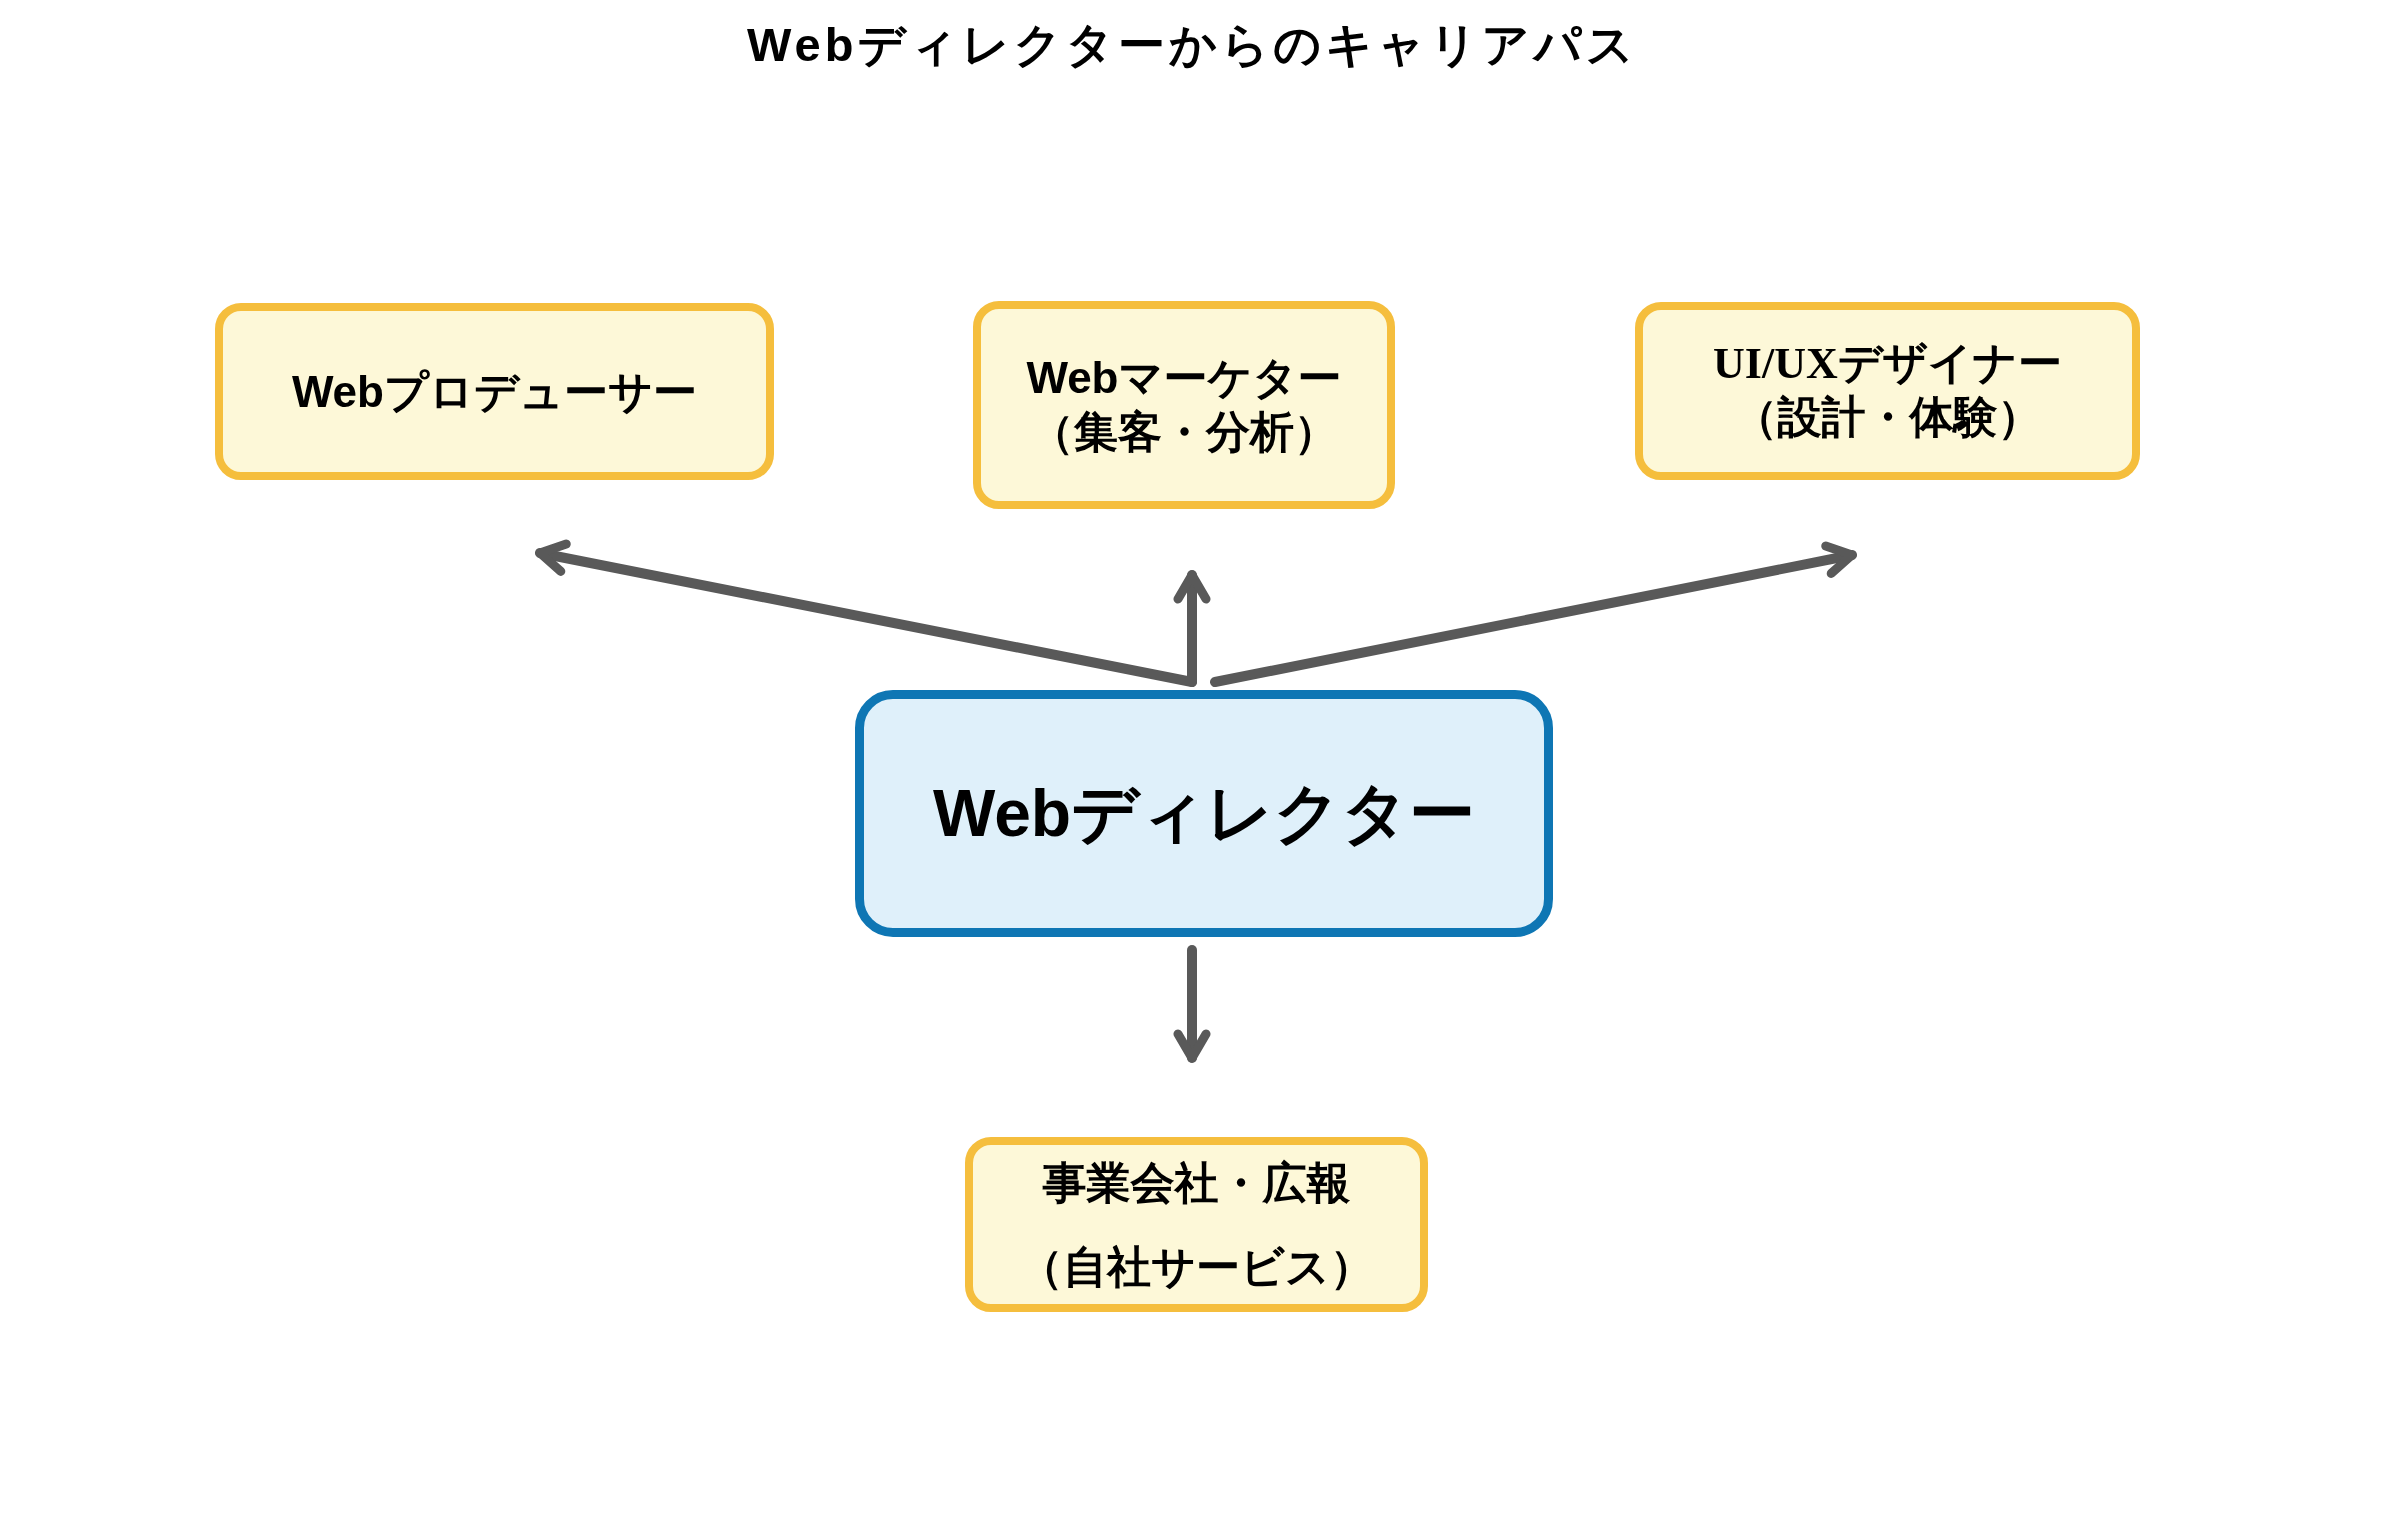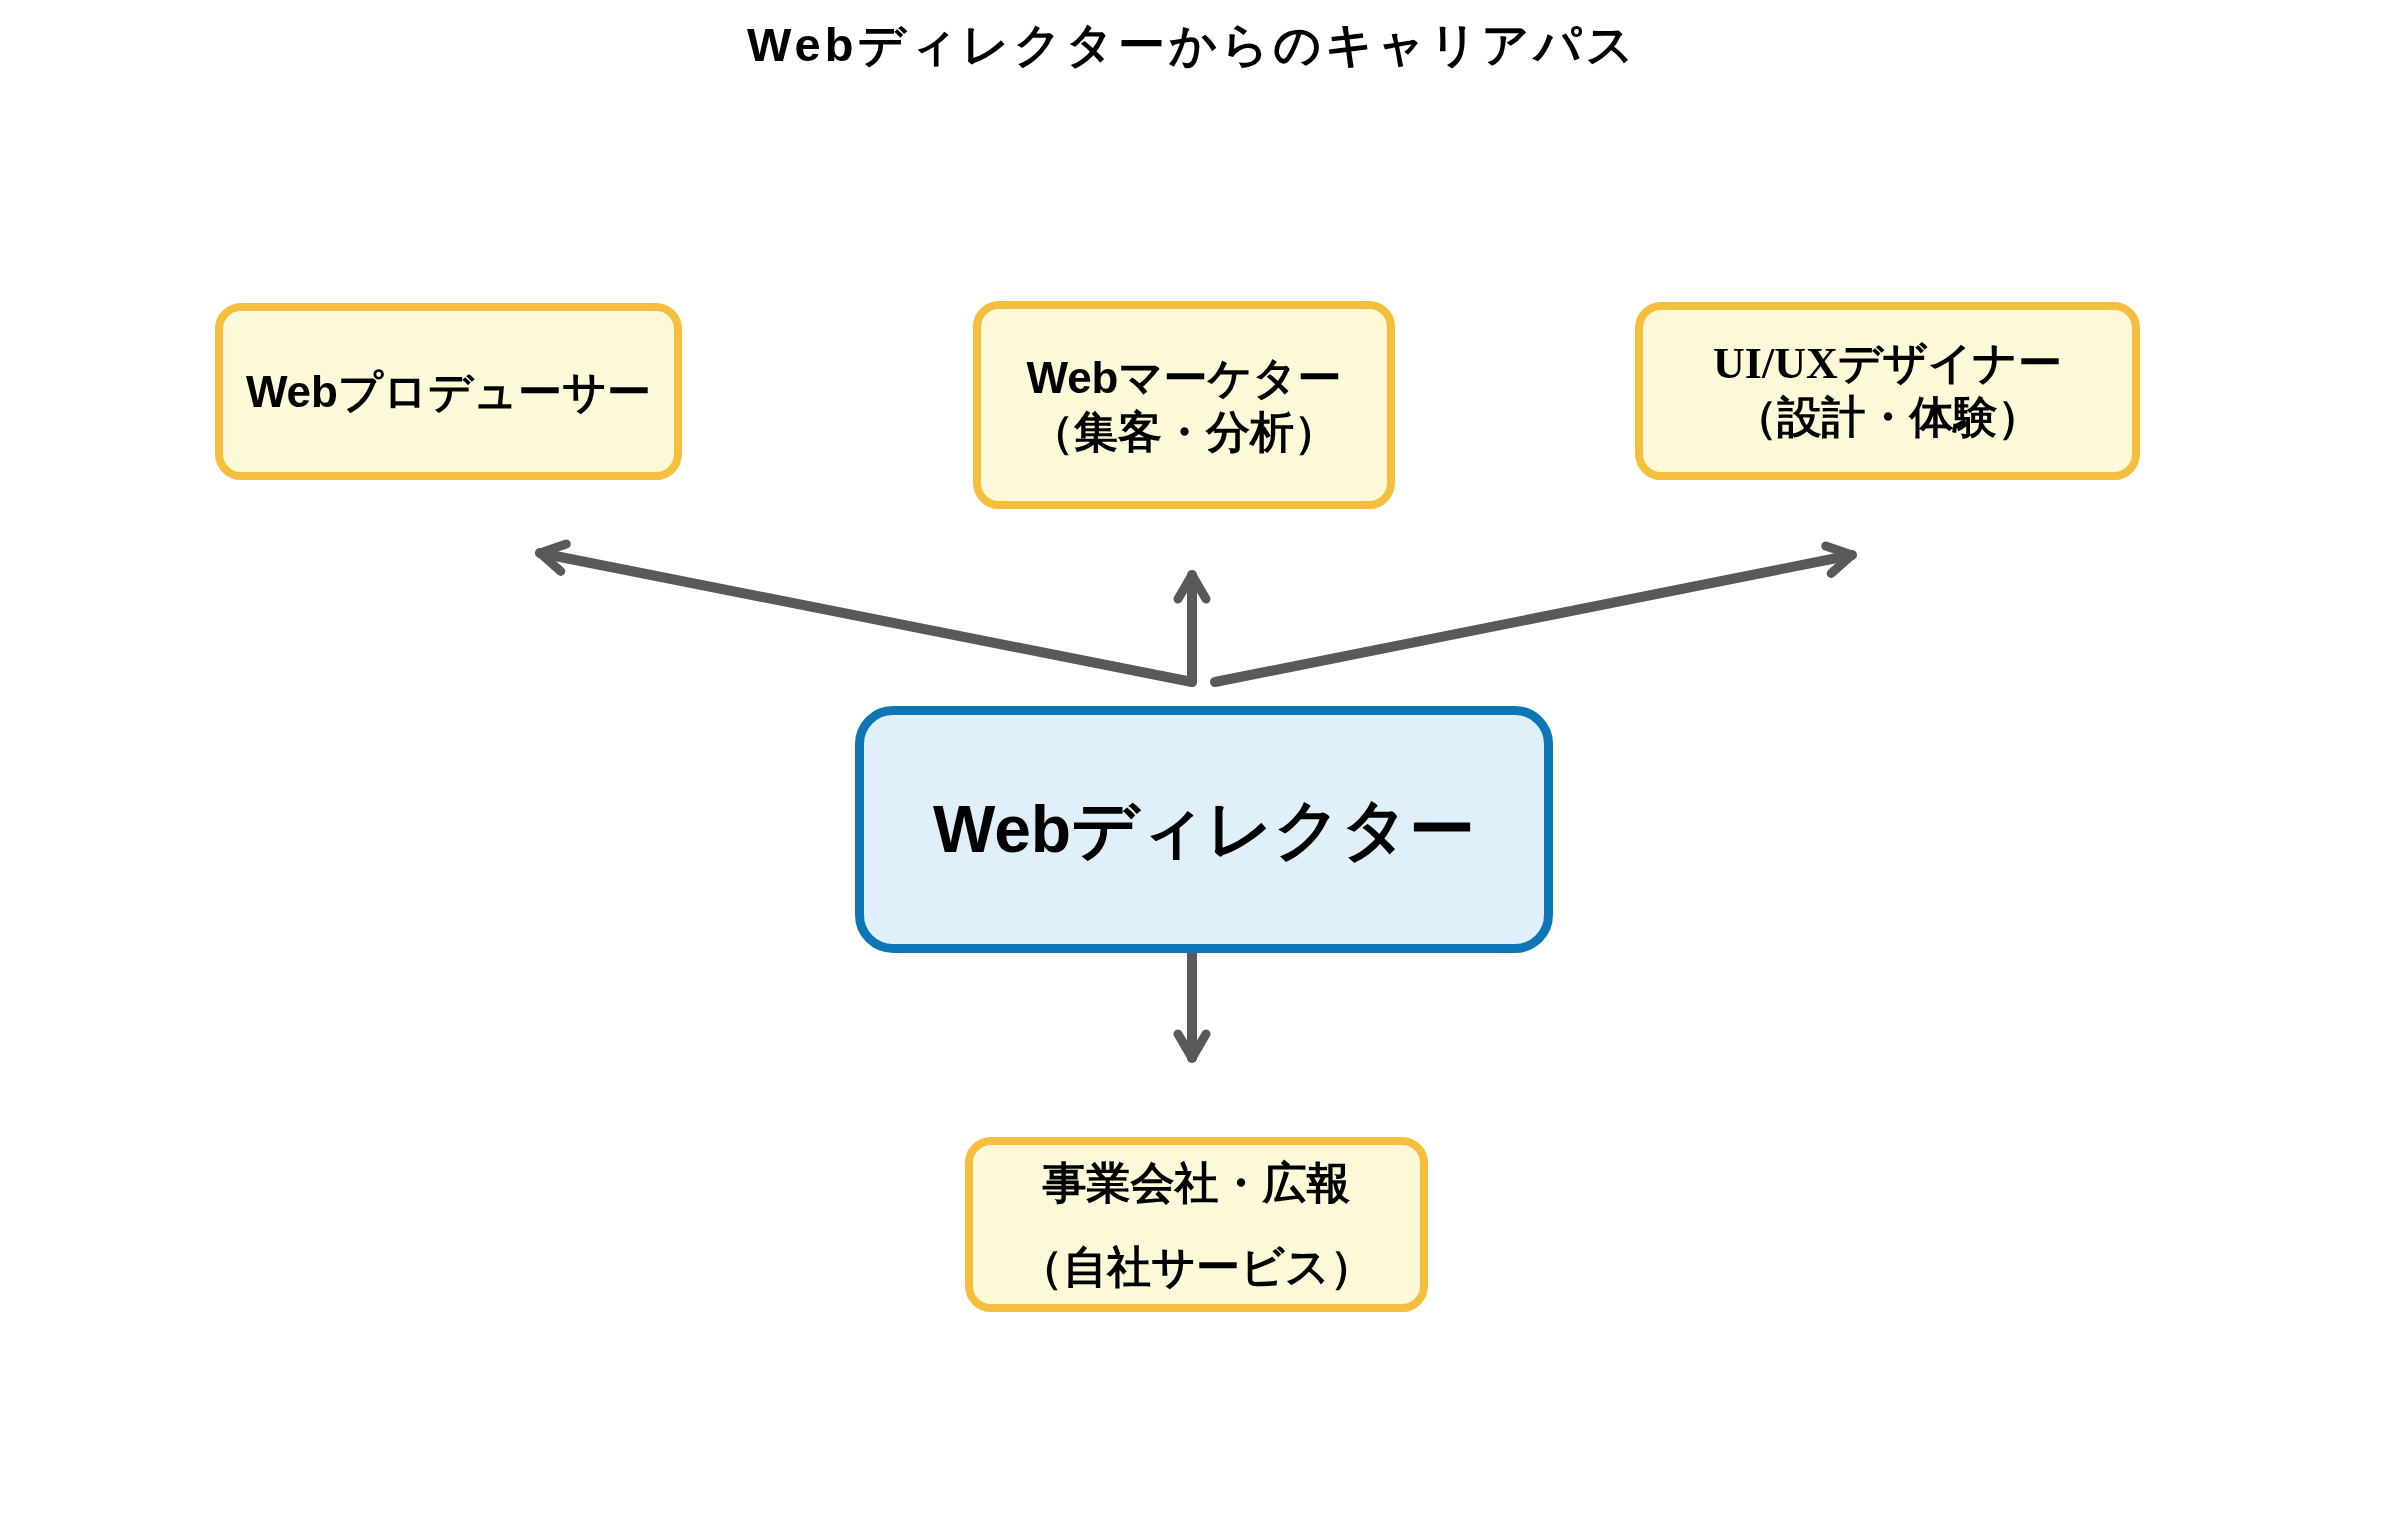--- a/index.html
+++ b/index.html
@@ -44,27 +44,26 @@
     background: var(--path-fill, #FDF8D8);
     border: 8px solid var(--path-border, #F5BE3D);
     border-radius: 26px;
     font-size: 44px;
   }
   .node.current-node {
     background: var(--current-fill, #DFF0FA);
     border: 9px solid var(--current-border, #0E76B4);
     border-radius: 38px;
     font-size: 66px;
-    margin-top: 16px;
   }
   .node.current-node .node-detail {
     font-size: 60px;
   }
   
-  #node-producer   { left: 215px;  top: 303px;  width: 467px; height: 177px; }
+  #node-producer   { left: 215px;  top: 303px;  width: 559px; height: 177px; }
   #node-marketer   { left: 973px;  top: 301px;  width: 422px; height: 208px; }
   #node-uiux       { left: 1635px; top: 302px;  width: 505px; height: 178px; font-family: Liberation Serif, serif; }
   #node-current    { left: 855px;  top: 690px;  width: 698px; height: 247px; }
   #node-business   { left: 965px;  top: 1137px; width: 463px; height: 175px; gap: 30px; }
 
   #arrows {
     position: absolute;
     left: 0;
     top: 0;
     width: 2385px;

